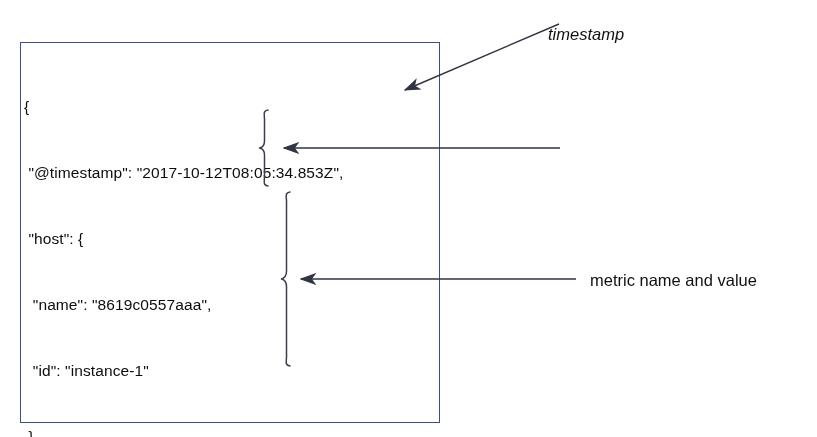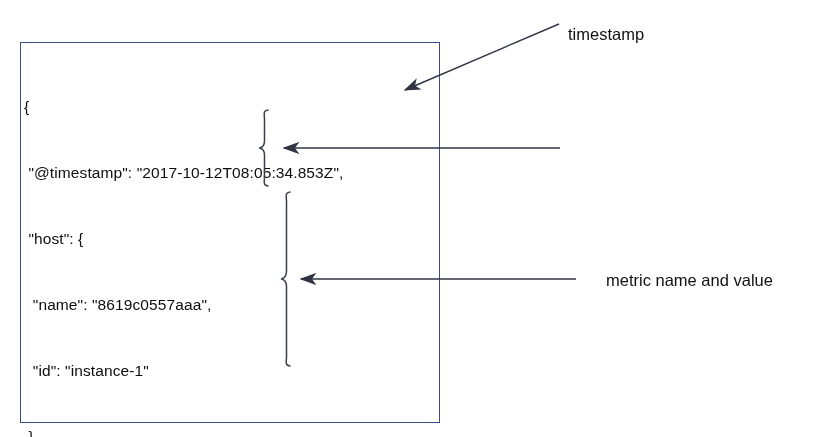--- a/index.html
+++ b/index.html
@@ -65,23 +65,23 @@
 
   
   .annotation-label {
     position: absolute;
     font-family: "Liberation Sans", sans-serif;
     font-size: 16.5px;
     color: #111111;
     white-space: nowrap;
     line-height: 20px;
   }
-  #label-timestamp { left: 568px; top: 24px; }
+  #label-timestamp { left: 548px; top: 24px; font-style: italic; }
   #label-dimensions { left: 568px; top: 139px; }
-  #label-metric { left: 606px; top: 270px; }
+  #label-metric { left: 590px; top: 270px; }
 </style>
 </head>
 <body>
 
 <div id="canvas">
 
   <div id="json-box"></div>
 
   <div id="json-code">
     <span class="ln">{</span>

